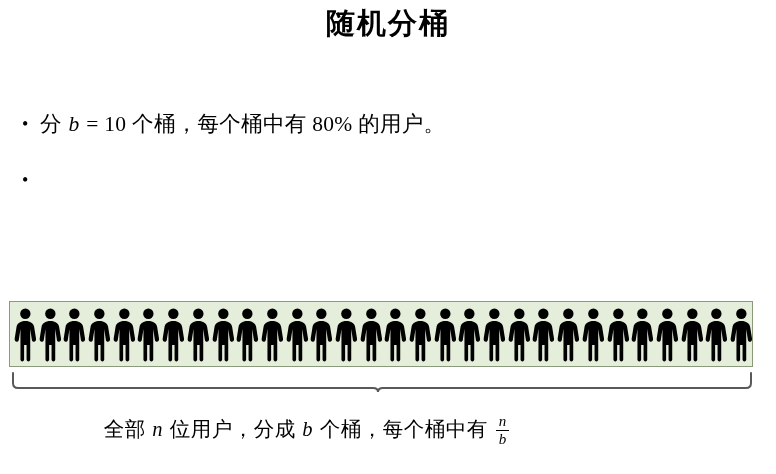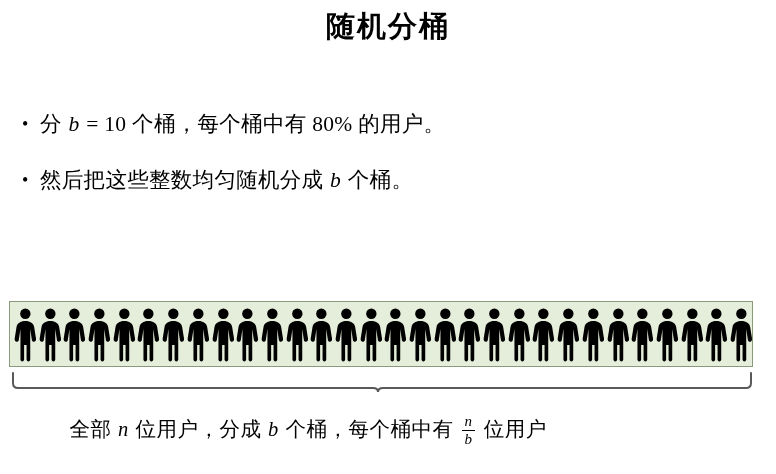--- a/index.html
+++ b/index.html
@@ -20,21 +20,21 @@
   #slide-title {
     position: absolute;
     top: 8px;
     left: 0;
     width: 776px;
     text-align: center;
     font-size: 29px;
     font-weight: bold;
     letter-spacing: 2px;
     line-height: 36px;
-    font-family: Liberation Serif, serif;
+    font-family: Liberation Mono, monospace;
   }
 
   
   #bullet-list {
     position: absolute;
     top: 108px;
     left: 22px;
     width: 730px;
   }
   .bullet-row {
@@ -158,21 +158,20 @@
 <div id="bullet-list">
 
   <div class="bullet-row">
     <span class="bullet-dot">•</span>
     <span class="bullet-text"><span>分 </span><span class="mvar">b</span><span> = 10 个桶，每个桶中有 80% 的用户。</span></span>
   </div>
 
   <div class="bullet-row">
     <span class="bullet-dot">•</span>
     <span class="bullet-text">
-      <span class="l2"><span>然后把这些整数均匀随机分成 </span><span class="mvar">b</span><span> 个桶。</span></span>
     </span>
   </div>
 
 </div>
 
 <div id="people-box">
   <div id="people-strip">
       <div class="person-icon">
         <svg viewBox="0 0 40 90" aria-hidden="true">
           <g fill="#000000">
@@ -419,13 +418,13 @@
 <div id="brace-wrap">
   <svg viewBox="0 0 746 22" preserveAspectRatio="none" aria-hidden="true">
     <path d="M 4,3 L 4,13 Q 4,18 9,18 L 364,18 Q 369,18 369,22 Q 369,18 374,18 L 737,18 Q 742,18 742,13 L 742,3" fill="none" stroke="#595959" stroke-width="2" stroke-linecap="round" stroke-linejoin="round"></path>
   </svg>
 </div>
 
 <div id="caption"><span>全部 </span><span class="mvar">n</span><span> 位用户，分成 </span><span class="mvar">b</span><span> 个桶，每个桶中有 </span><span class="frac">
       <span class="num">n</span>
       <span class="bar"></span>
       <span class="den">b</span>
-    </span><span> 位用户</span></div>
+    </span></div>
 
 </body></html>

